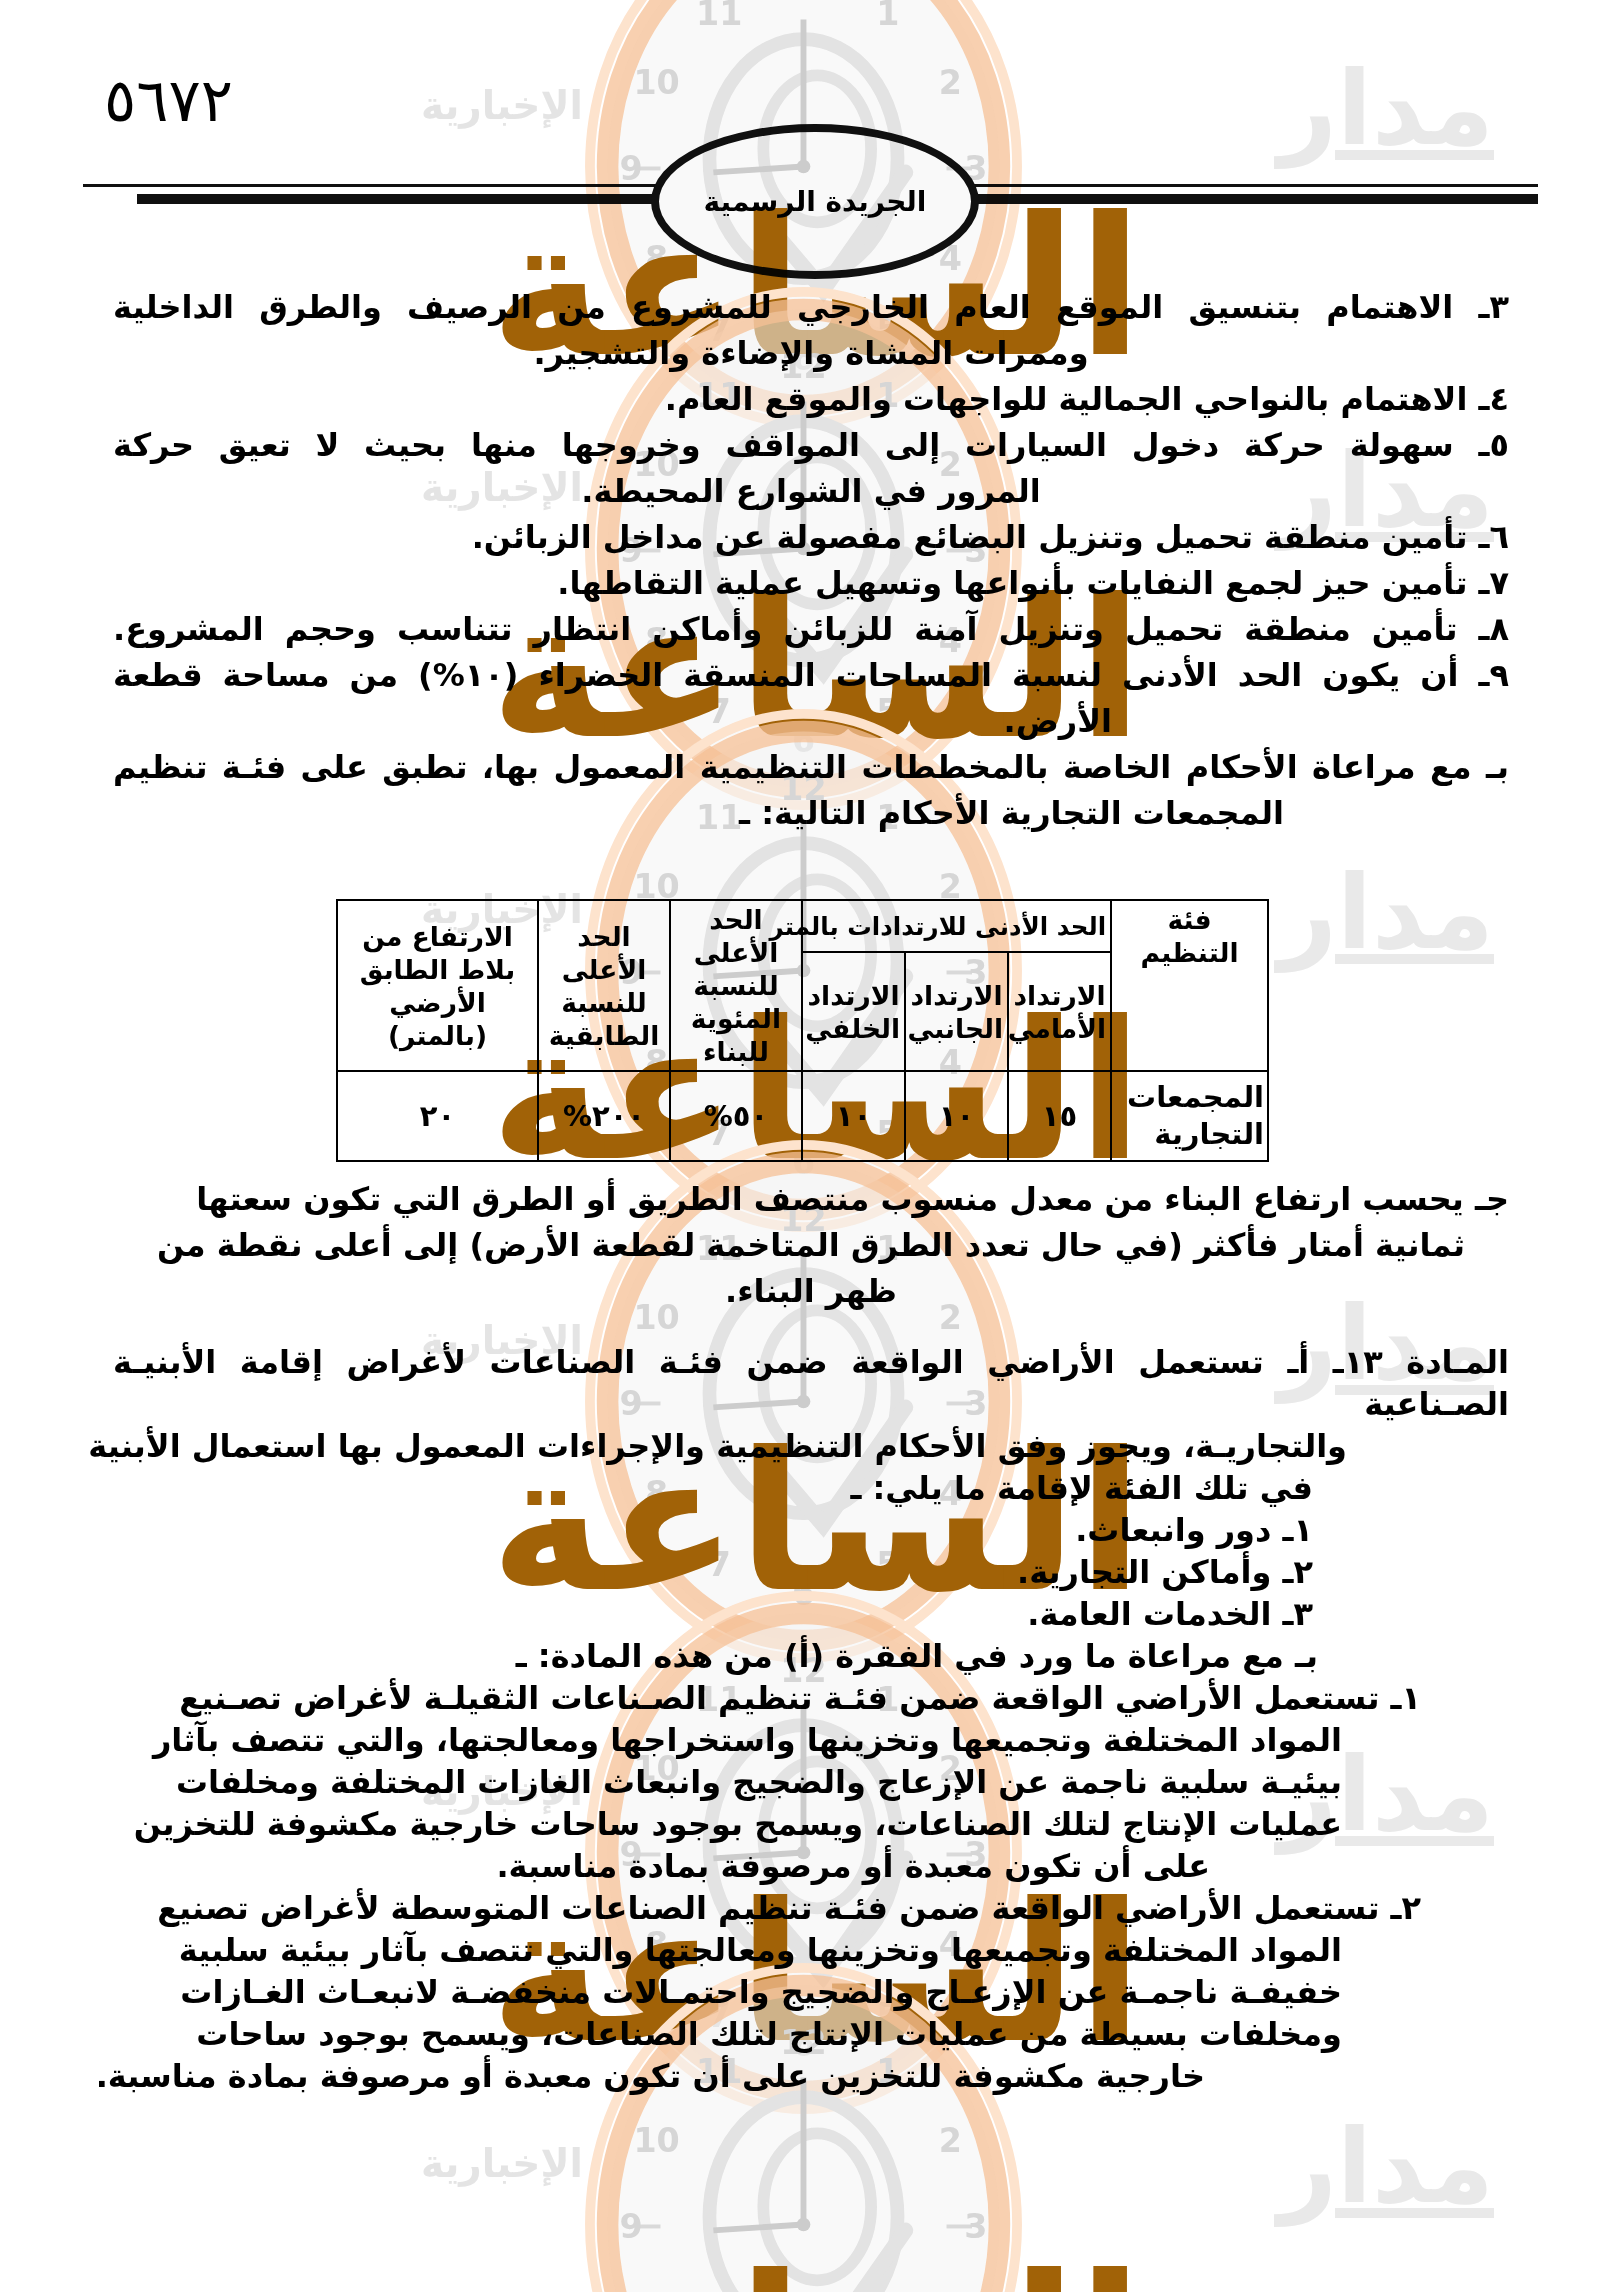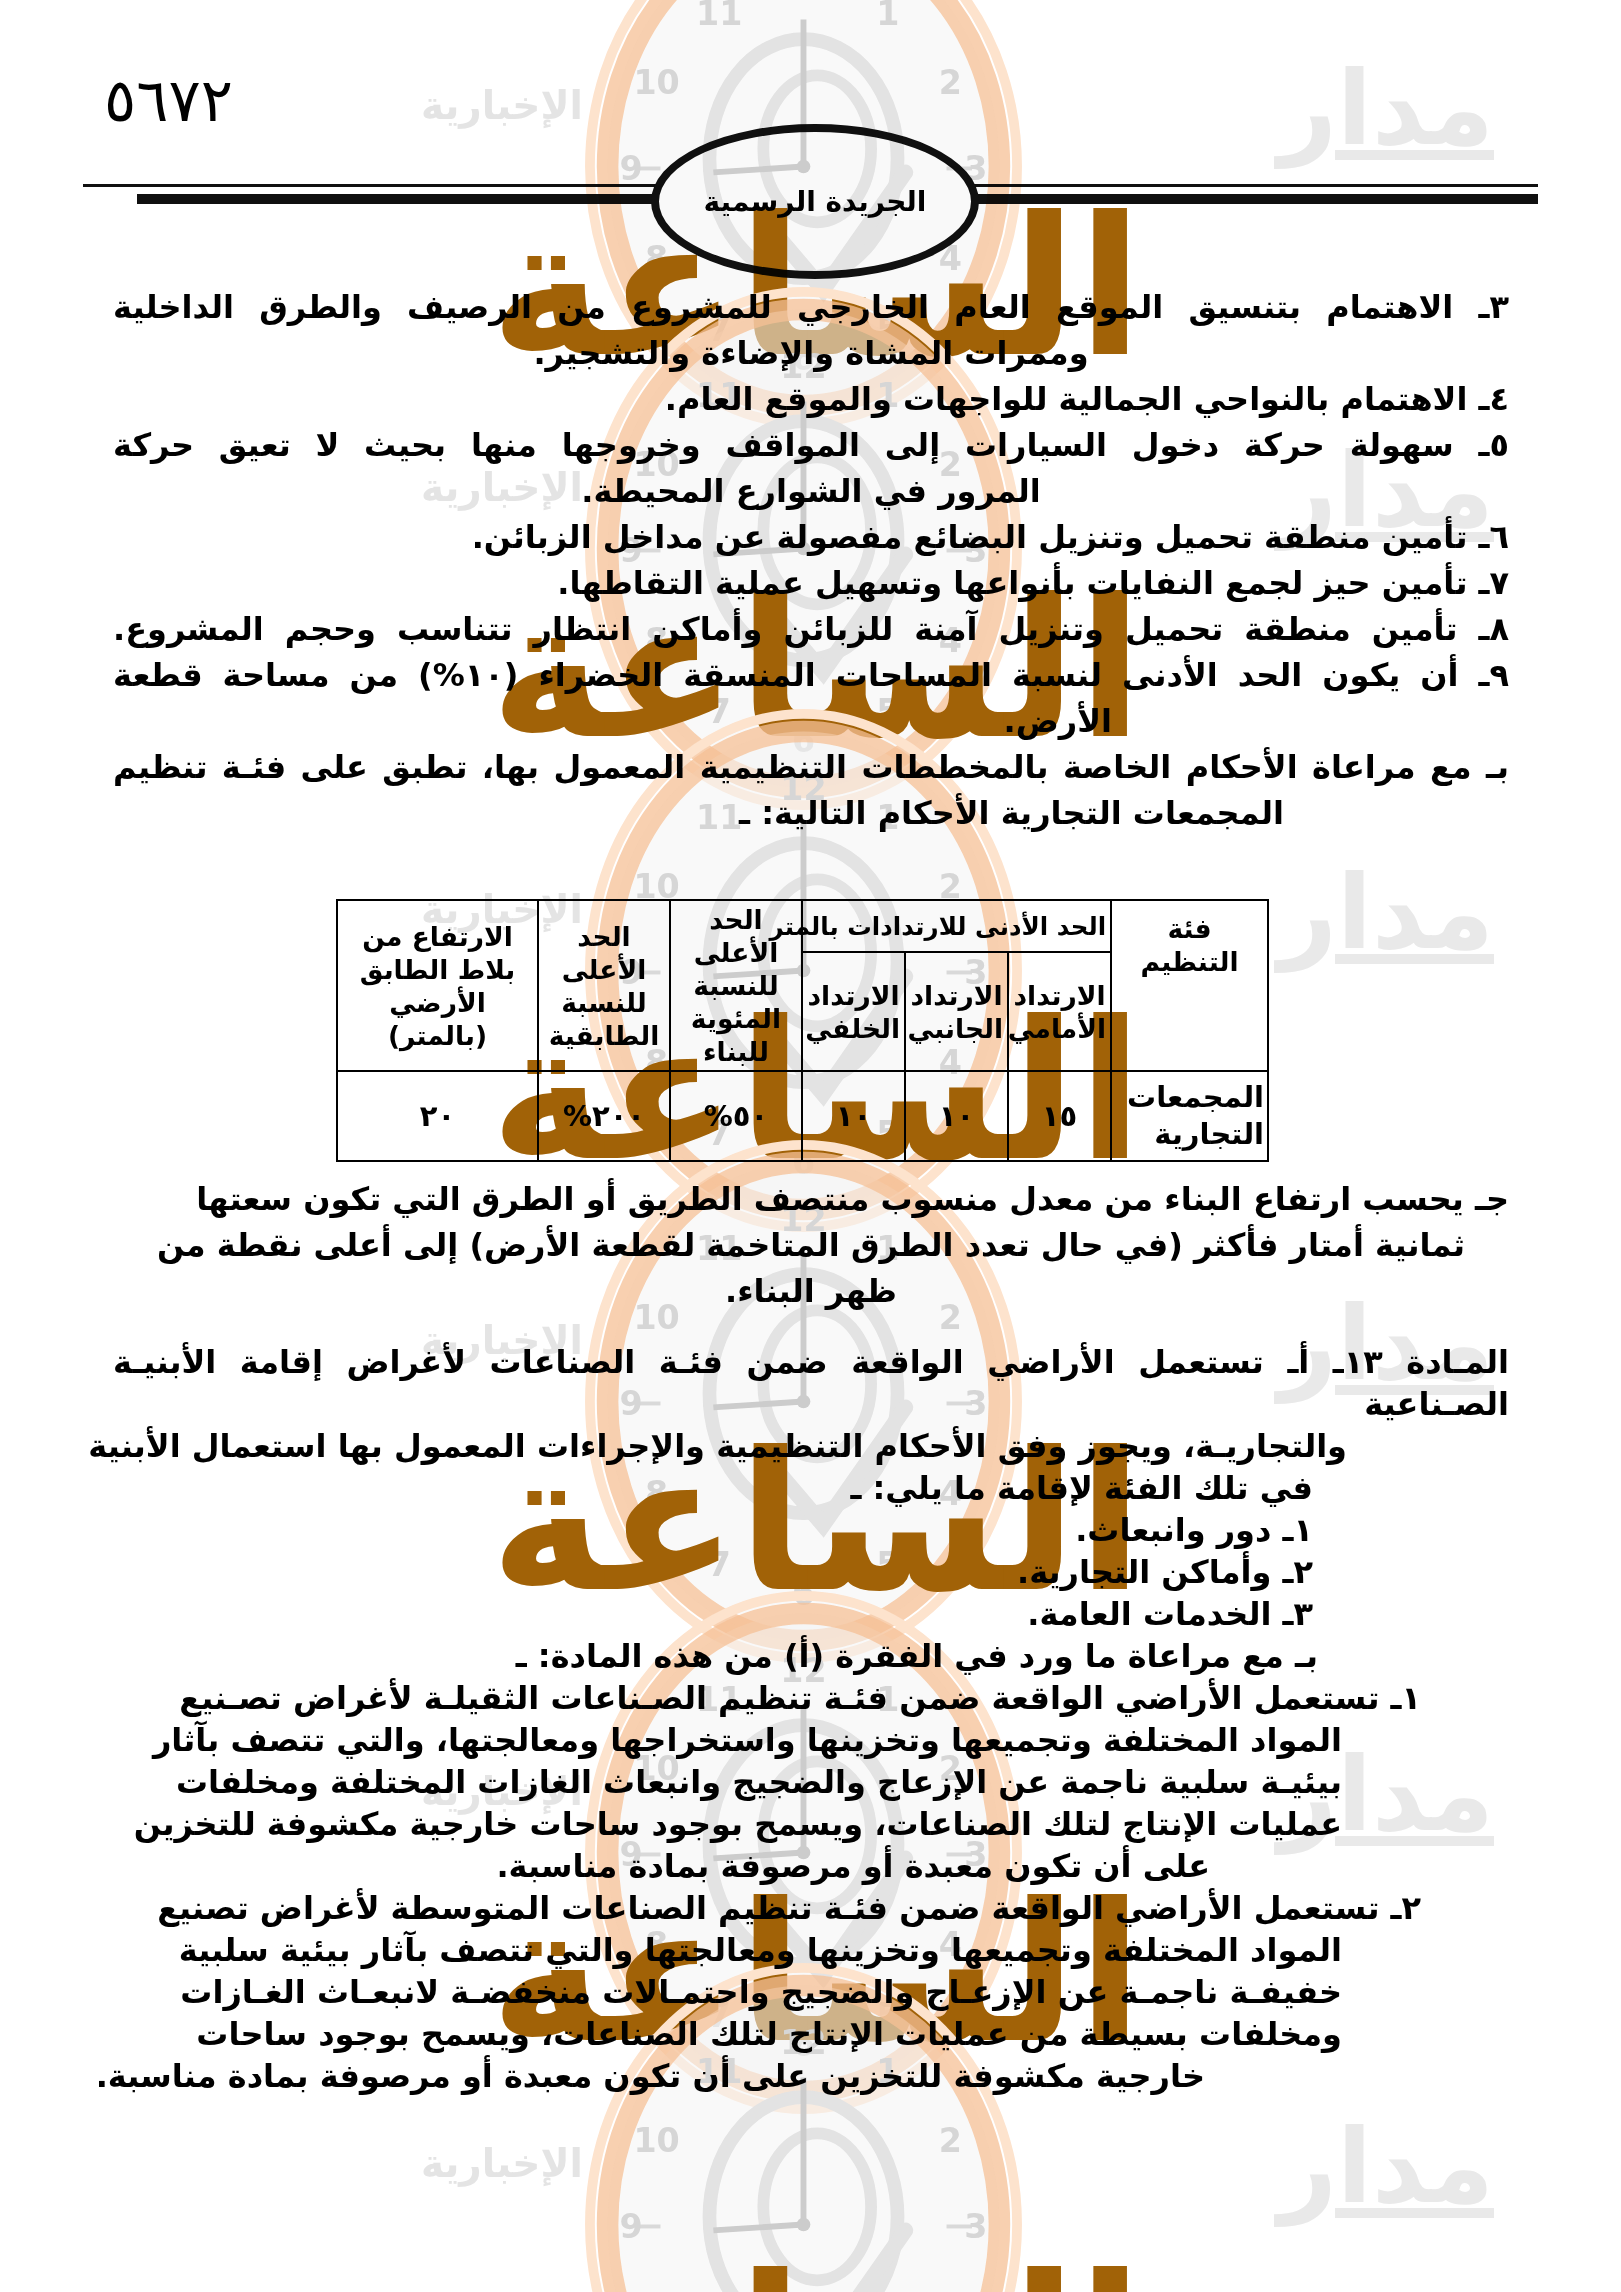--- a/index.html
+++ b/index.html
@@ -33,21 +33,21 @@
   .i305{margin-right:299px;}.i310{margin-right:304px;}.i405{margin-right:397px;}
   
   #tbl-wrap{margin:63px 240px 13.7px 0;}
   table{border-collapse:collapse;direction:rtl;width:931px;table-layout:fixed;}
   td{border:2.5px solid #000;text-align:center;vertical-align:middle;padding:2px 3.9px;
      font-size:26.5px;font-weight:bold;line-height:33px;}
   tr.hdr1 td{height:43px;}
   tr.hdr2 td{height:106px;}
   tr.data td{height:84px;font-size:29px;}
   td.grp{white-space:nowrap;font-size:24.5px;}
-  td.cat-h{vertical-align:top;padding-top:11px;border-radius:16px;}
+  td.cat-h{vertical-align:top;padding-top:2px;border-radius:16px;}
   td.cat-d{text-align:right;padding-right:3px;line-height:37px;}
 </style>
 </head>
 <body>
 
 <div id="wm-layer">
     <div class="wm" style="top: -98px;">
     <svg width="455" height="529" viewBox="0 0 464 540">
       <ellipse cx="232" cy="270" rx="218" ry="262" fill="none" stroke="#fde3cd" stroke-width="10"></ellipse>
       <ellipse cx="232" cy="270" rx="200" ry="244" fill="#f4f4f4" fill-opacity="0.55" stroke="#f6c096" stroke-opacity="0.75" stroke-width="22"></ellipse>

